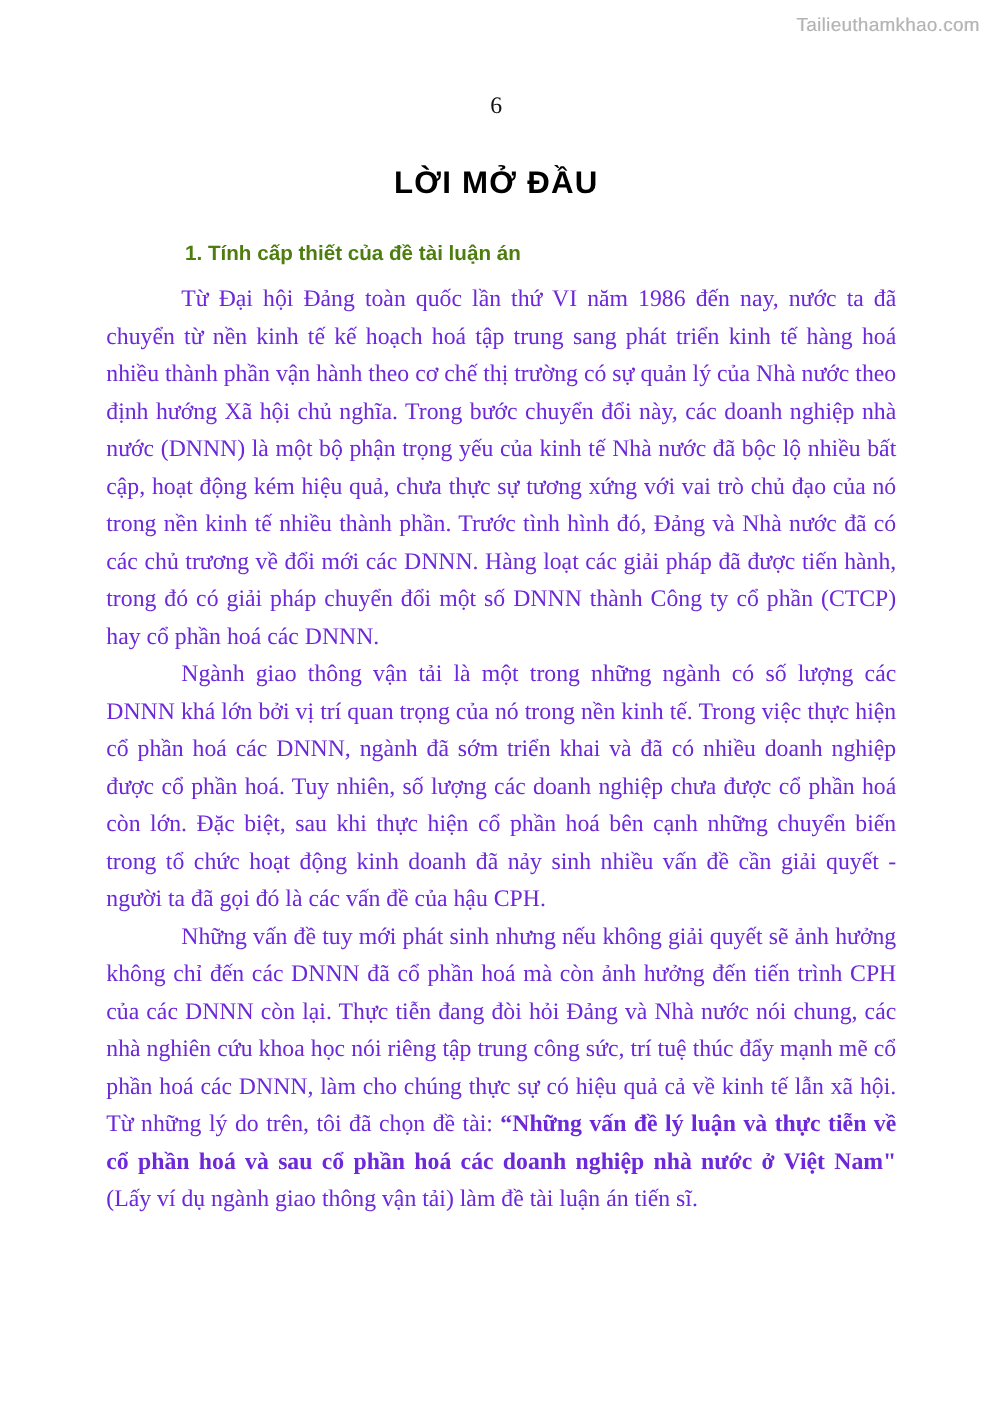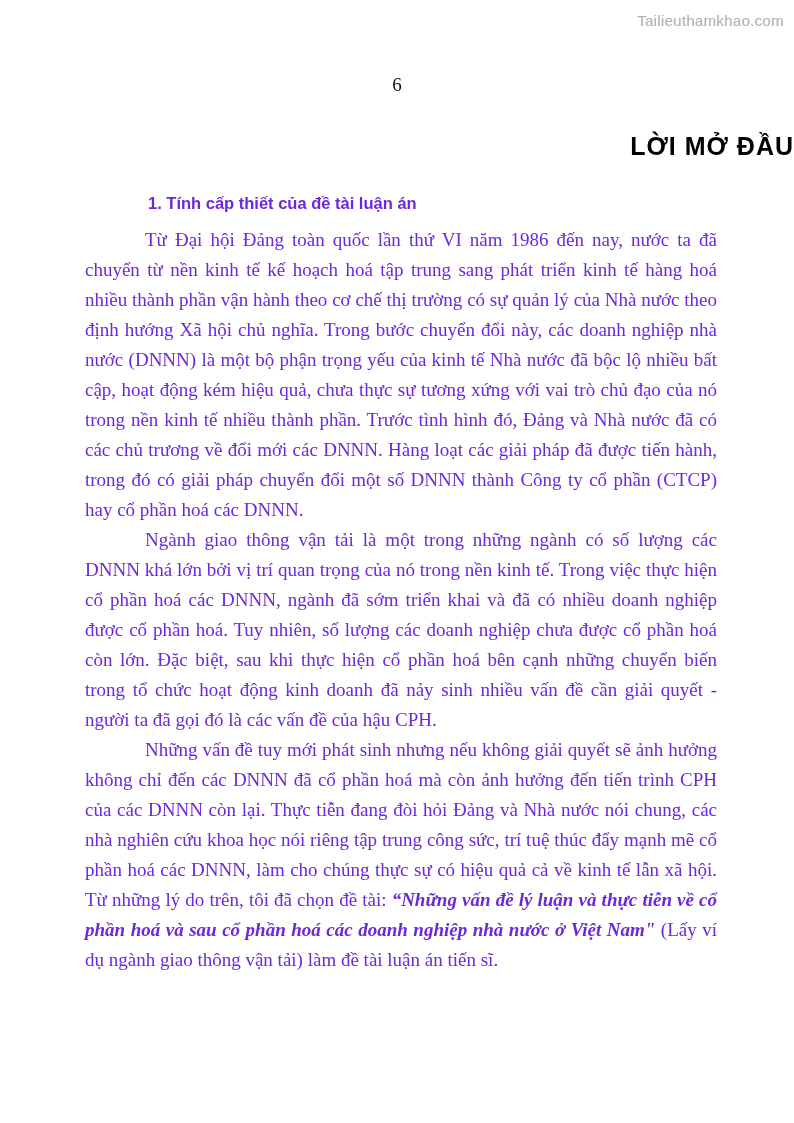--- a/index.html
+++ b/index.html
@@ -34,56 +34,55 @@
     text-align: center;
     font-family: "Liberation Serif", serif;
     font-size: 19px;
     color: #111111;
   }
   .doc-title {
     position: absolute;
     top: 128px;
     left: 0;
     width: 100%;
-    text-align: right;
+    text-align: center;
     font-family: "Liberation Sans", sans-serif;
     font-weight: bold;
     font-size: 25px;
     letter-spacing: 1px;
     color: #000000;
     margin: 0;
   }
   .section-heading {
     position: absolute;
     top: 190px;
     left: 148px;
     font-family: "Liberation Sans", sans-serif;
     font-weight: bold;
     font-size: 16.5px;
-    color: #6d28d9;
+    color: #4d7c0f;
     margin: 0;
   }
   .body-text {
     position: absolute;
     top: 221px;
     left: 85px;
     width: 632px;
     font-family: "Liberation Serif", serif;
     font-size: 19px;
     line-height: 30px;
     color: #6d28d9;
   }
   .body-text p {
     margin: 0;
     text-align: justify;
     text-indent: 60px;
   }
   .seg-bold-italic {
     font-weight: bold;
-    font-style: italic;
   }
   .seg-normal {
     font-weight: normal;
     font-style: normal;
   }
 </style>
 </head>
 <body>
 
 <div class="page">

